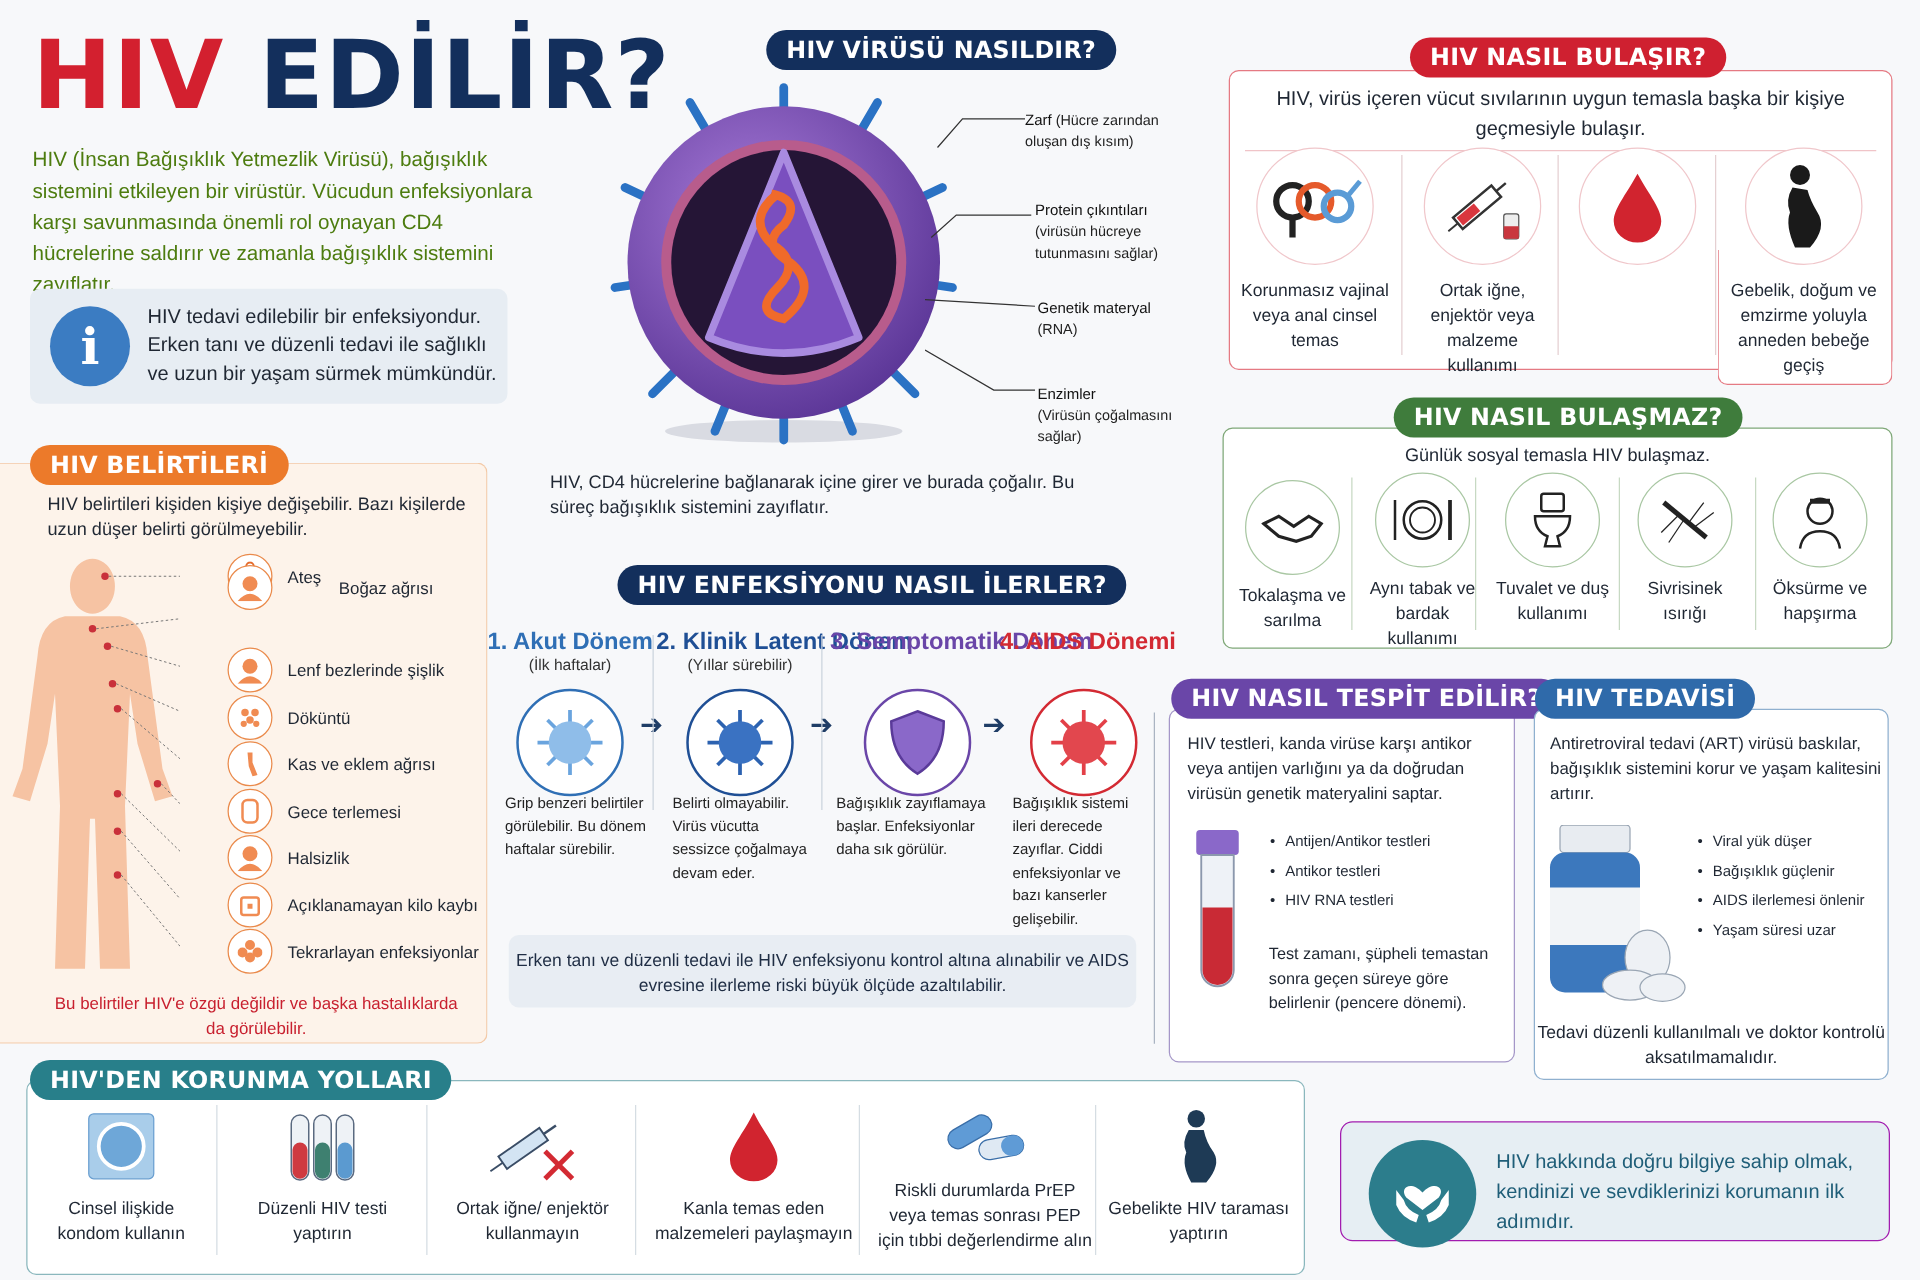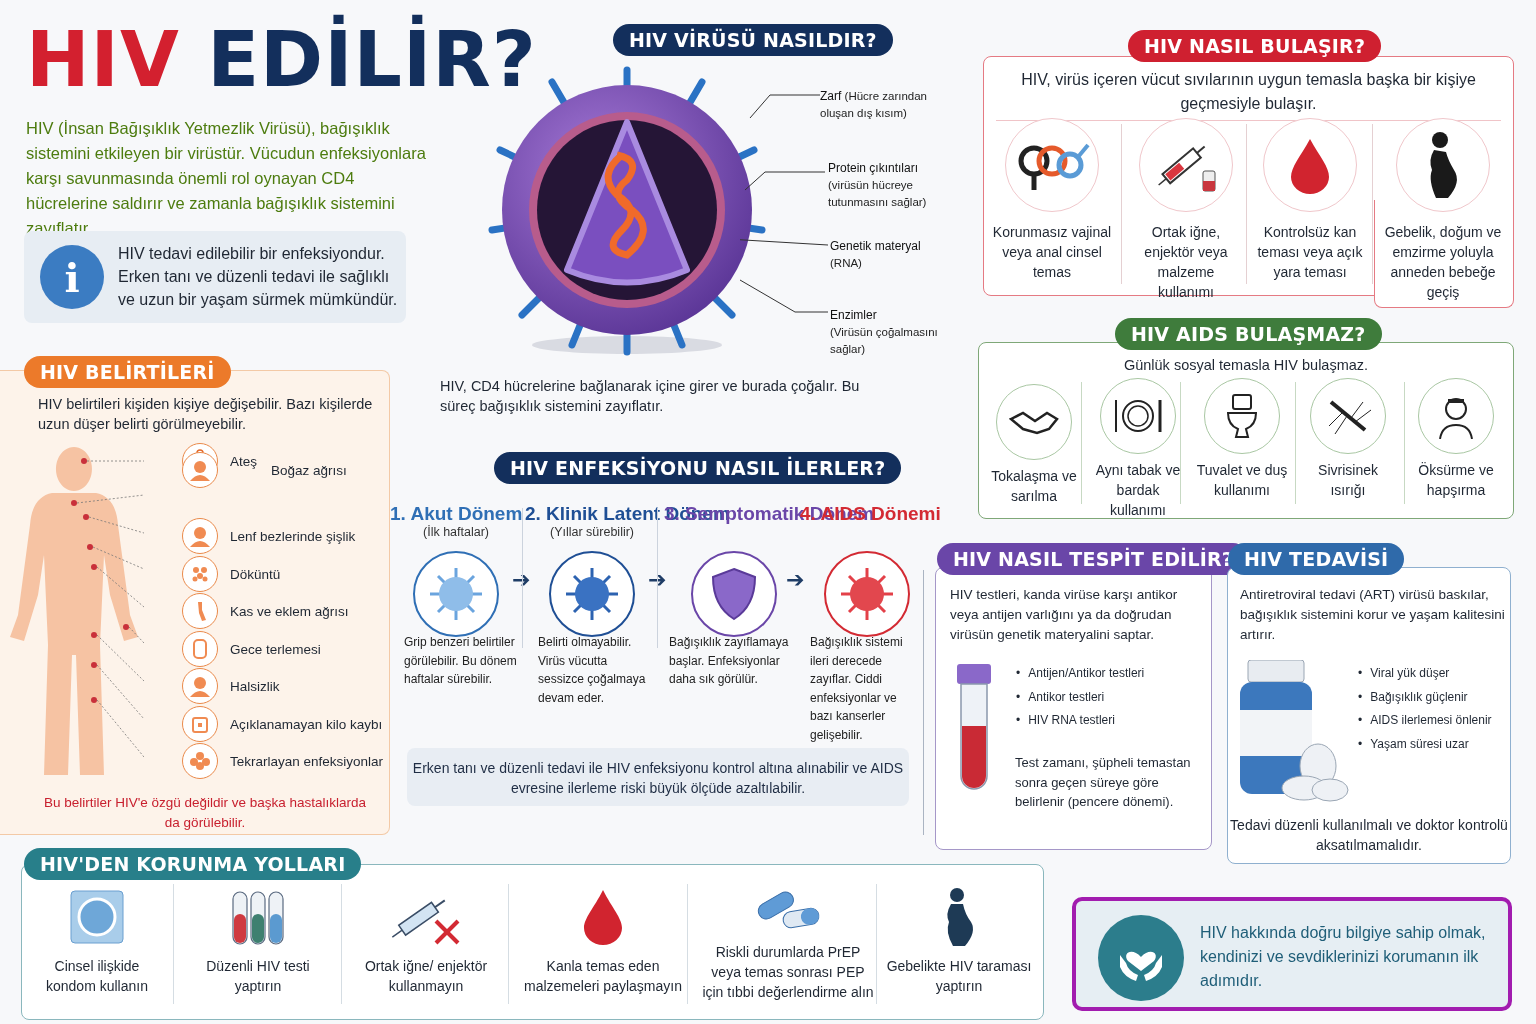--- a/index.html
+++ b/index.html
@@ -79,21 +79,21 @@
   
   .treat-box { left: 1227px; top: 567px; width: 284px; height: 297px; border: 1.5px solid #8fb0cf; }
   .treat-intro { left: 1240px; top: 585px; width: 270px; font-size: 13.5px; line-height: 20px; }
   .treat-note { left: 1227px; top: 815px; width: 284px; text-align: center; font-size: 14px; line-height: 20px; }
 
   
   .prot-box { left: 21px; top: 864px; width: 1023px; height: 156px; border: 1.5px solid #8ab7bd; }
   .prot-col { position: absolute; top: 884px; text-align: center; font-size: 14px; line-height: 20px; }
   .prot-icon { height: 66px; display:flex; align-items:center; justify-content:center; margin-bottom: 6px; }
 
-  .final-box { left: 1072px; top: 897px; width: 440px; height: 114px; background: #e6eef3; border: 4px solid #a21caf; border-radius: 10px; }
+  .final-box { left: 1072px; top: 897px; width: 440px; height: 96px; background: #e6eef3; border: 1px solid #a21caf; border-radius: 10px; }
   .final-circle { left: 22px; top: 14px; width: 86px; height: 86px; border-radius: 50%; background: #2c7d8c; display:flex; align-items:center; justify-content:center; }
   .final-text { left: 124px; top: 20px; width: 300px; color: #1f5e78; font-size: 16px; line-height: 24px; }
 </style>
 </head>
 <body>
 
 <div class="abs main-title">
   <span class="red">HIV</span>
   <span class="navy">EDİLİR?</span>
 </div>
@@ -189,35 +189,34 @@
   </div>
   <div style="margin-top:10px">Ortak iğne, enjektör veya malzeme kullanımı</div>
 </div>
 <div class="vsep" style="left:1246px;top:124px;height:160px;"></div>
 <div class="grid-col" style="left:1252px;top:118px;width:116px;">
   <div class="icon-circle">
     <svg width="50" height="60" viewBox="0 0 50 60">
         <path d="M25 4 C15 22 6 32 6 42 a19 17 0 0 0 38 0 C44 32 35 22 25 4Z" fill="#d1242f"></path>
       </svg>
   </div>
-  <div style="margin-top:10px">Kontrolsüz kan teması veya açık yara teması</div>
 </div>
 <div class="vsep" style="left:1372px;top:124px;height:160px;"></div>
 <div class="grid-col" style="left:1380px;top:118px;width:126px;">
   <div class="icon-circle">
     <svg width="50" height="70" viewBox="0 0 50 70">
         <circle cx="22" cy="10" r="8" fill="#1a1a1a"></circle>
         <path d="M16 20 Q10 30 14 40 Q10 50 18 68 L30 68 Q44 52 36 40 Q30 30 28 22Z" fill="#1a1a1a"></path>
       </svg>
   </div>
   <div style="margin-top:10px">Gebelik, doğum ve emzirme yoluyla anneden bebeğe geçiş</div>
 </div>
 
 <div class="box notrans-box"></div>
-<div class="pill green" style="left:1115px;top:318px;">HIV AIDS BULAŞMAZ?</div>
+<div class="pill green" style="left:1115px;top:318px;">HIV NASIL BULAŞMAZ?</div>
 <p class="abs notrans-intro">Günlük sosyal temasla HIV bulaşmaz.</p>
 
 <div class="grid-col" style="left:990px;top:384px;width:88px;">
   <div class="g-circle">
       <svg width="50" height="30">
         <path d="M2 12 L14 6 L26 14 L38 6 L48 12 L40 22 L28 26 L14 22Z" fill="none" stroke="#222" stroke-width="2.5"></path>
       </svg>
     </div>
   <div style="margin-top:6px">Tokalaşma ve sarılma</div>
 </div>

